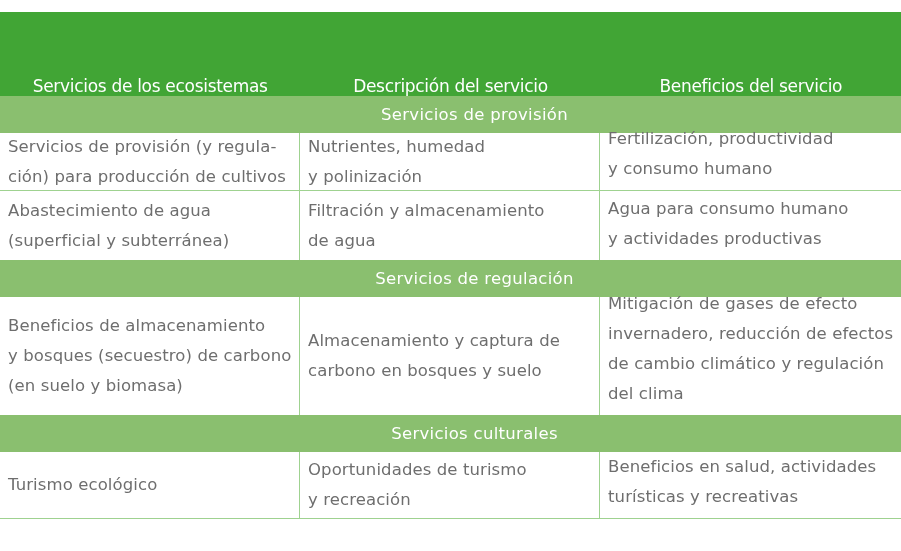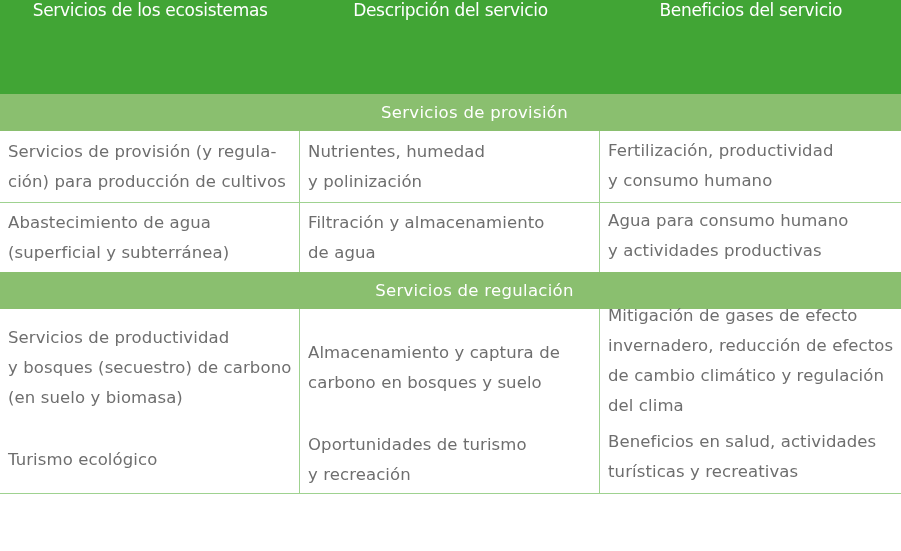--- a/index.html
+++ b/index.html
@@ -1,26 +1,26 @@
 <!DOCTYPE html>
 <html><head>
 <meta charset="utf-8">
 <style>
   html, body { margin: 0; padding: 0; background: #ffffff; }
   body { width: 901px; height: 551px; overflow: hidden; font-family: "DejaVu Sans", "Liberation Sans", sans-serif; }
   .table { position: relative; width: 901px; }
-  .header { display: flex; height: 94px; background: #41a535; color: #ffffff; align-items: flex-start; }
+  .header { display: flex; height: 84px; background: #41a535; color: #ffffff; align-items: flex-end; margin-top: 12px; }
   .header .hcell { flex: 1; text-align: center; font-size: 17px; letter-spacing: -0.3px; }
   .band { height: 37px; background: #8abf6f; color: #ffffff; text-align: center; line-height: 38px; font-size: 16.5px; letter-spacing: 0.3px; border-bottom: 1px solid #8abf6f; box-sizing: border-box; padding-left: 48px; }
   .row { display: flex; border-bottom: 1.5px solid #9fd290; box-sizing: border-box; }
   .cell { box-sizing: border-box; padding: 6px 8px 6px 8px; color: #6e6e6e; font-size: 16.5px; line-height: 30px; display: flex; flex-direction: column; justify-content: center; letter-spacing: 0.1px; }
   .c1 { width: 300px; border-right: 1.5px solid #9fd290; }
   .c2 { width: 300px; border-right: 1.5px solid #9fd290; }
   .c3 { width: 301px; justify-content: flex-end; }
-  .r1 { height: 72px; }
+  .r1 { height: 58px; }
   .r2 { height: 69px; }
   .r3 { height: 118px; }
   .r4 { height: 67px; }
   .line { display: block; white-space: nowrap; }
 </style>
 </head>
 <body>
 
 <div class="table">
 
@@ -59,36 +59,37 @@
     <div class="cell c3">
       <span class="line">Agua para consumo humano</span>
       <span class="line">y actividades productivas</span>
     </div>
   </div>
 
   <div class="band">Servicios de regulación</div>
 
   <div class="row r3" style="border-bottom:none;">
     <div class="cell c1">
-      <span class="line">Servicios de productividad</span>
+      <span class="line">Beneficios de almacenamiento</span>
       <span class="line">y bosques (secuestro) de carbono</span>
       <span class="line">(en suelo y biomasa)</span>
     </div>
     <div class="cell c2">
       <span class="line">Almacenamiento y captura de</span>
       <span class="line">carbono en bosques y suelo</span>
     </div>
     <div class="cell c3">
       <span class="line">Mitigación de gases de efecto</span>
       <span class="line">invernadero, reducción de efectos</span>
       <span class="line">de cambio climático y regulación</span>
       <span class="line">del clima</span>
     </div>
   </div>
 
+  <div class="band">Servicios culturales</div>
 
   <div class="row r4">
     <div class="cell c1">
       <span class="line">Turismo ecológico</span>
     </div>
     <div class="cell c2">
       <span class="line">Oportunidades de turismo</span>
       <span class="line">y recreación</span>
     </div>
     <div class="cell c3">

